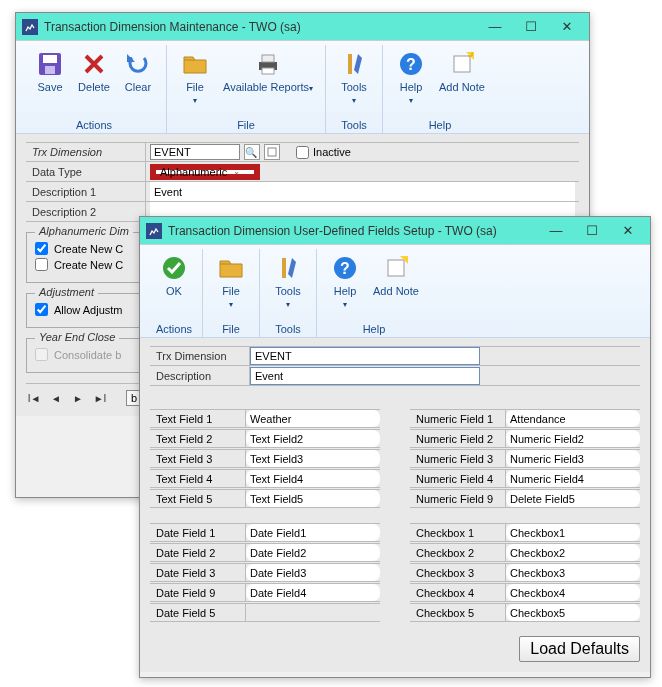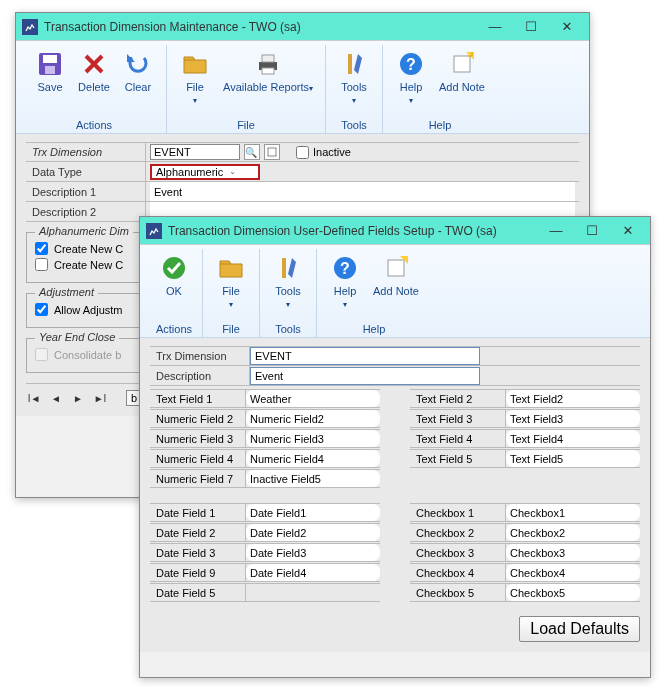--- a/index.html
+++ b/index.html
@@ -117,21 +117,21 @@
     display:flex;align-items:center;
     padding:0 4px;
     border:none;
   }
   .mini-btn {
     width:16px;height:16px;border:1px solid #999;background:#fefefe;
     display:flex;align-items:center;justify-content:center;font-size:10px;
   }
   .dropdown-field {
     display:flex;align-items:center;
-    border:2px solid #b91c1c;background:#fff;height:16px;
+    border:6px solid #b91c1c;background:#fff;height:16px;
     padding:0 2px 0 4px;
   }
   .dropdown-field .dd-caret{font-size:8px;color:#666;margin-left:6px;}
   .fieldset {
     border:1px solid #aaa;
     margin-top:10px;
     padding:6px 8px 8px 8px;
     position:relative;
     background:#e9e9e9;
   }
@@ -149,21 +149,21 @@
     padding-top:6px;
   }
   .nav-btn{width:16px;height:14px;display:flex;align-items:center;justify-content:center;font-size:10px;color:#333;}
   .by-btn{border:1px solid #888;background:#f8f8f8;padding:1px 4px;font-size:11px;}
   
   .grid-2col {
     display:grid;
     grid-template-columns: 1fr 1fr;
     column-gap: 30px;
     row-gap: 2px;
-    margin-top: 4px;
+    margin-top: 24px;
   }
   .field-pair{display:flex;align-items:center;border-top:1px solid #bbb;border-bottom:1px solid #bbb;height:19px;margin-top:-1px;}
   .field-pair .fl{width:96px;padding:0 6px;border-right:1px solid #bbb;height:100%;display:flex;align-items:center;background:#e9e9e9;}
   .field-pair .fv{flex:1;background:#fff;height:100%;display:flex;align-items:center;padding:0 4px;border-radius:7px;}
   .gap-row{height:12px;}
   .footer-btns{display:flex;justify-content:flex-end;margin-top:14px;}
   .push-btn{
     border:1px solid #888;background:linear-gradient(#fff,#e8e8e8);
     padding:3px 10px;font-size:16px;border-radius:2px;
   }
@@ -452,20 +452,24 @@
           <span>Event</span>
         </div>
     </div>
 
     <div class="grid-2col" id="udf-grid">
         <div class="field-pair">
           <div class="fl">Text Field 1</div>
           <div class="fv">Weather</div>
         </div>
         <div class="field-pair">
+          <div class="fl">Numeric Field 1</div>
+          <div class="fv">Attendance</div>
+        </div>
+        <div class="field-pair">
           <div class="fl">Text Field 2</div>
           <div class="fv">Text Field2</div>
         </div>
         <div class="field-pair">
           <div class="fl">Numeric Field 2</div>
           <div class="fv">Numeric Field2</div>
         </div>
         <div class="field-pair">
           <div class="fl">Text Field 3</div>
           <div class="fv">Text Field3</div>
@@ -480,22 +484,22 @@
         </div>
         <div class="field-pair">
           <div class="fl">Numeric Field 4</div>
           <div class="fv">Numeric Field4</div>
         </div>
         <div class="field-pair">
           <div class="fl">Text Field 5</div>
           <div class="fv">Text Field5</div>
         </div>
         <div class="field-pair">
-          <div class="fl">Numeric Field 7</div>
-          <div class="fv">Inactive Field5</div>
+          <div class="fl">Numeric Field 9</div>
+          <div class="fv">Delete Field5</div>
         </div>
         <div class="gap-row" style="grid-column: 1 / span 2;"></div>
         <div class="field-pair">
           <div class="fl">Date Field 1</div>
           <div class="fv">Date Field1</div>
         </div>
         <div class="field-pair">
           <div class="fl">Checkbox 1</div>
           <div class="fv">Checkbox1</div>
         </div>

